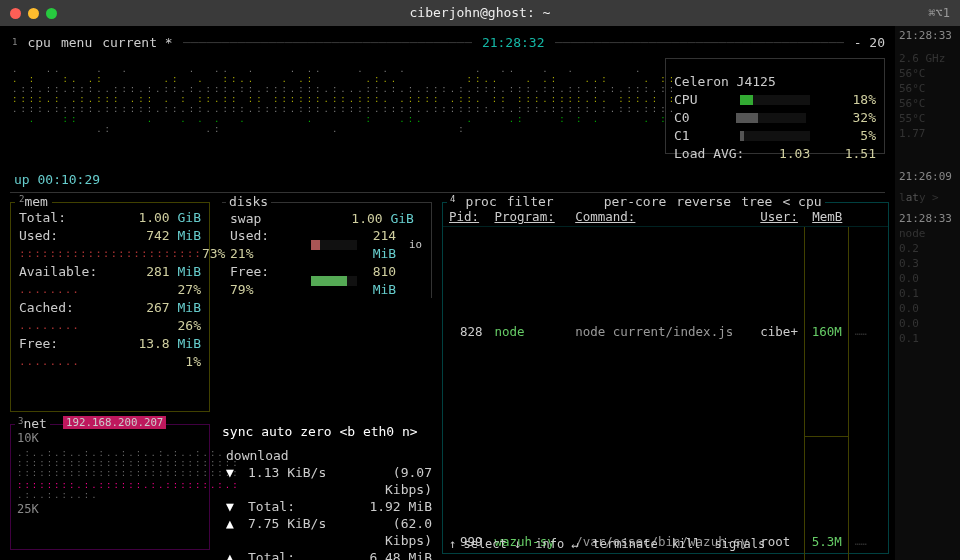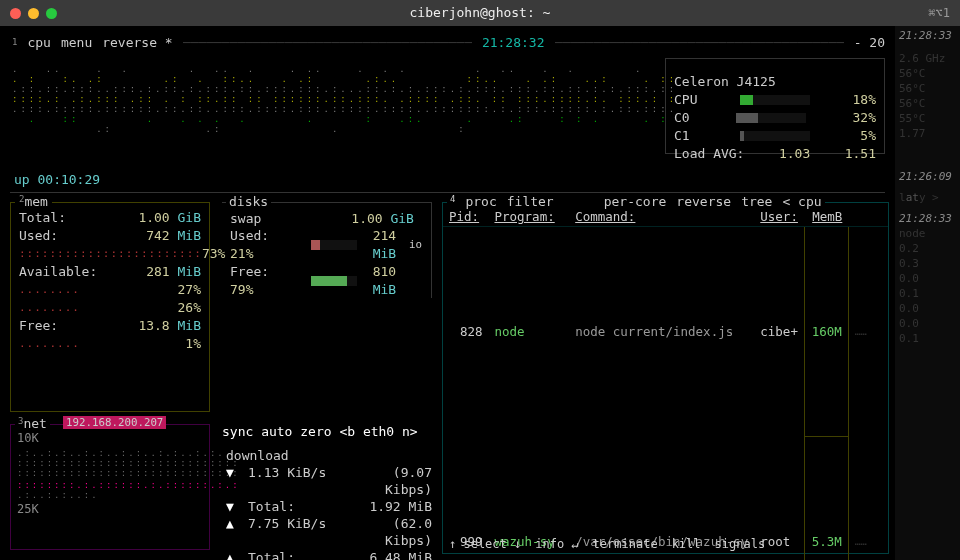--- a/index.html
+++ b/index.html
@@ -4,21 +4,21 @@
 <style>
   * { box-sizing: border-box; margin: 0; padding: 0; }
   html, body { width: 960px; height: 560px; background: #222; font-family: "Menlo", "Consolas", monospace; font-size: 13px; color: #ccc; overflow: hidden; }
   .traffic { position: absolute; top: 8px; left: 10px; display: flex; gap: 7px; }
   .traffic span { width: 11px; height: 11px; border-radius: 50%; display: inline-block; }
   .tl-r { background: #ff5f56; } .tl-y { background: #ffbd2e; } .tl-g { background: #27c93f; }
   .titlebar { position: absolute; top: 0; left: 0; right: 0; height: 26px; background: #3a3a3a; text-align: center; line-height: 26px; color: #eee; font-size: 13px; }
   .win-corner { position: absolute; right: 10px; top: 6px; color: #999; font-size: 12px; }
   .term { position: absolute; top: 26px; left: 0; width: 895px; height: 534px; background: #000; }
   .rsb { position: absolute; top: 26px; right: 0; width: 65px; height: 534px; background: #0c0c0c; color: #555; font-size: 11px; line-height: 15px; padding: 2px 4px; }
-  .rsb .ts { color: #888; font-style: italic; }
+  .rsb .ts { color: #888; }
   .rsb .mut { color: #333; }
 
   .box { position: absolute; }
   .acc { color: #6cc; }
   .lnum { color: #d0cfa0; }
   .pnk { color: #E08; } 
   .hdrtab { color:#ccc; }
 
   .cpuhdr { top: 8px; left: 12px; right: 10px; height: 16px; display:flex; gap:10px; align-items:center; }
   .cpuhdr .fill { flex: 1; color:#333; overflow:hidden; white-space:nowrap; }
@@ -122,21 +122,21 @@
   <div class="mut">0.0</div>
   <div class="mut">0.1</div>
 </div>
 
 <div class="term">
 
   <div class="box cpuhdr">
     <span class="super">1</span>
     <span class="hdrtab">cpu</span>
     <span class="hdrtab">menu</span>
-    <span class="hdrtab">reverse *</span>
+    <span class="hdrtab">current *</span>
     <span class="fill">────────────────────────────────────────────────────</span>
     <span class="time">21:28:32</span>
     <span class="fill">──────────────────────────────────────────────────────────</span>
     <span style="color:#ccc">- <span>20</span></span>
   </div>
 
   <div class="sparkle">
 <span class="m">.   ..    .  .       .  ..  .    . ..    .  . .        .  ..   .  .       .    .</span>
 <span class="y">. :   :. .:       .:  .  ::..   . .:      .:..        ::..   . .:   ..:    . ::</span>
 <span class="m">.::.::.:::..:::.:.::.:.:::.::.:::.:::.:...::.:.:.:::.:.:::.:::.::.::.:.:.:::.::.:.::.</span>
@@ -202,20 +202,24 @@
           <span class="dots">::::::::::::::::::::::::</span>
           <span class="lnum">73%</span>
         </div>
         <div class="row">
           <span>Available:</span>
           <span><span class="lnum">281</span> <span class="acc">MiB</span></span>
         </div>
         <div class="row">
           <span class="dots">........</span>
           <span class="lnum">27%</span>
+        </div>
+        <div class="row">
+          <span>Cached:</span>
+          <span><span class="lnum">267</span> <span class="acc">MiB</span></span>
         </div>
         <div class="row">
           <span class="dots">........</span>
           <span class="lnum">26%</span>
         </div>
         <div class="row">
           <span>Free:</span>
           <span><span class="lnum">13.8</span> <span class="acc">MiB</span></span>
         </div>
         <div class="row">

